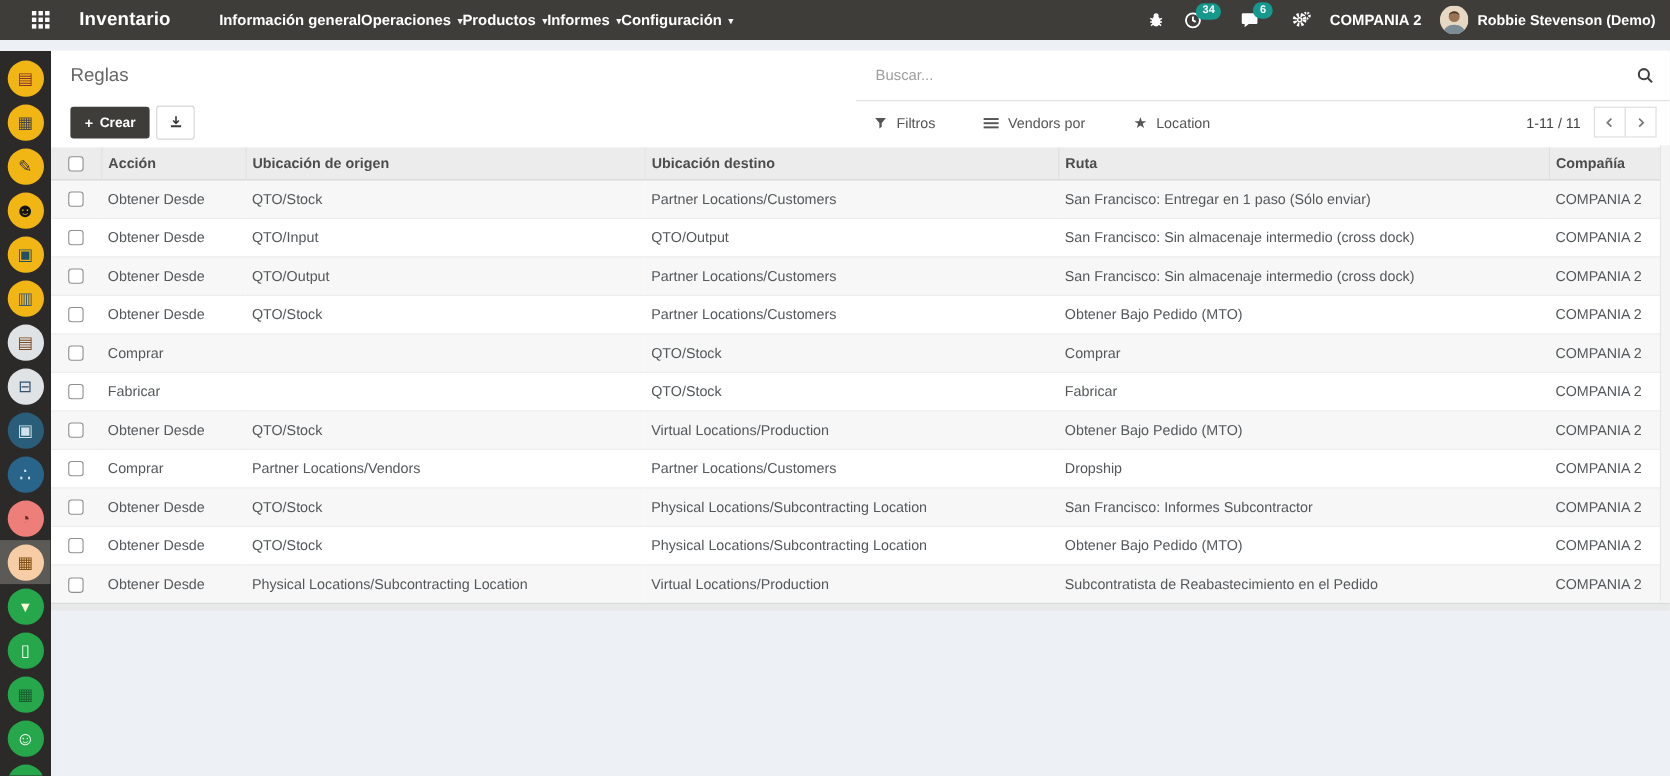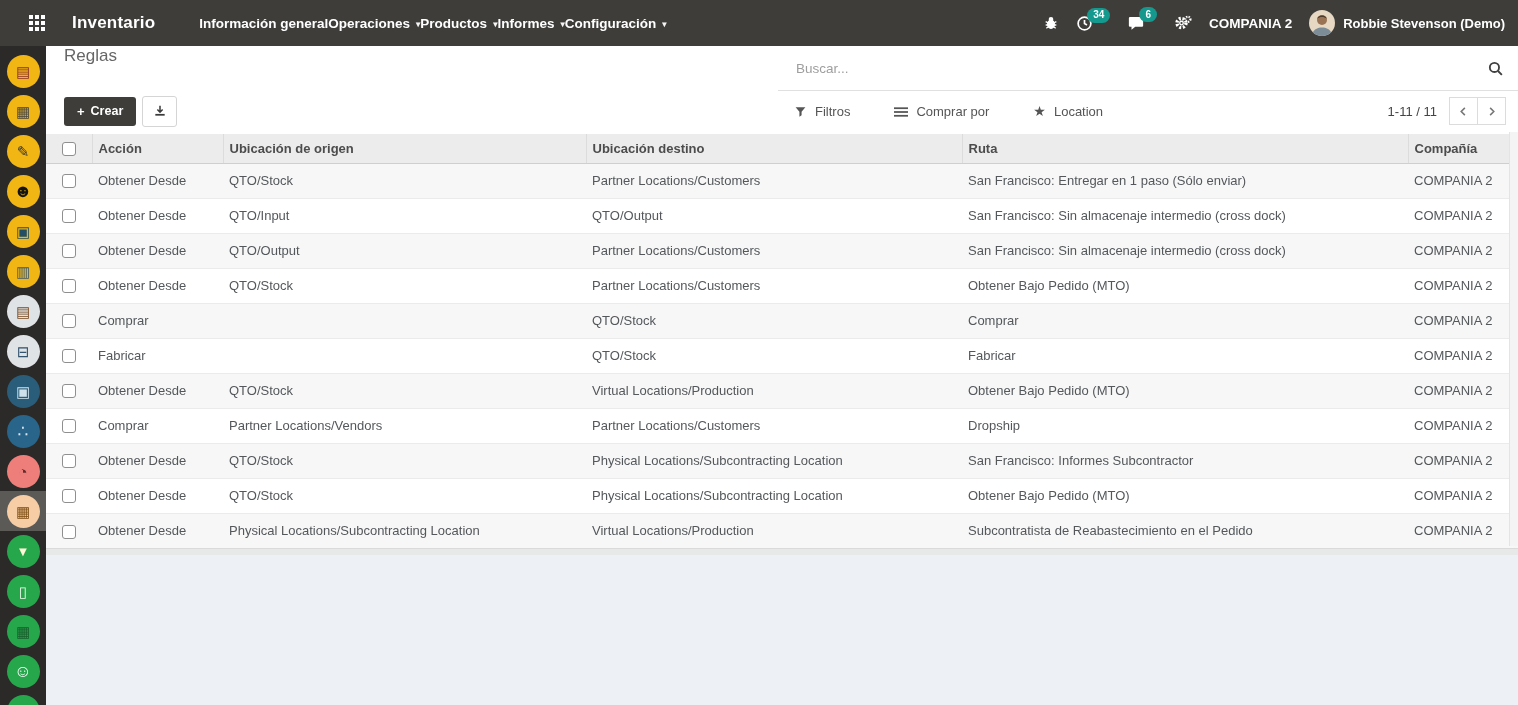--- a/index.html
+++ b/index.html
@@ -1,20 +1,20 @@
 <!DOCTYPE html>
 <html style="--badge: #15988d;"><head>
 <meta charset="utf-8">
 <style>
   html,body{margin:0;padding:0;width:1518px;height:705px;overflow:hidden;
     background:#edf1f6;font-family:"Liberation Sans",sans-serif;}
   *{box-sizing:border-box}
 
   
-  .topbar{position:fixed;top:0;left:0;width:1518px;height:46px;background:#3e3d3a;
+  .topbar{position:fixed;top:0;left:0;width:1518px;height:36px;background:#3e3d3a;
     display:flex;align-items:center;color:#fff;z-index:20}
   .apps-grid{display:grid;grid-template-columns:repeat(3,4px);grid-gap:2px;margin-left:29px;cursor:pointer}
   .apps-grid i{width:4px;height:4px;background:#fff;display:block}
   .brand{margin-left:27px;font-size:17px;font-weight:700;letter-spacing:.2px;cursor:pointer}
   .menu{display:flex;margin-left:44px;font-size:13.5px;font-weight:600}
   .menu-item{display:flex;align-items:center;gap:6px;cursor:pointer;white-space:nowrap}
   .caret{font-size:8.5px;opacity:.95;margin-top:2px}
   .tb-right{margin-left:auto;display:flex;align-items:center;margin-right:13px;gap:17px}
   .tb-icon{display:flex;align-items:flex-start;cursor:pointer;color:#fff}
   .badge{background:var(--badge,#15988d);color:#fff;font-size:10px;font-weight:700;
@@ -28,21 +28,21 @@
   .sidebar{position:fixed;top:46px;left:0;bottom:0;width:46px;background:#2b2a28;
     overflow:hidden;padding-top:5px;z-index:15}
   .app-btn{width:46px;height:40px;display:flex;align-items:center;justify-content:center;cursor:pointer}
   .app-btn.active{background:#5b5a57}
   .app-circle{width:33px;height:33px;border-radius:50%;display:flex;align-items:center;
     justify-content:center;font-size:15px;line-height:1;user-select:none}
 
   
   .main{margin-left:46px;width:1472px}
   .control{background:#fff}
-  .cp-top{display:flex;height:46px;align-items:flex-start}
+  .cp-top{display:flex;height:46px;align-items:center}
   .cp-title{margin-left:18px;font-size:17px;color:#666}
   .searchbox{margin-left:auto;width:740px;height:45px;display:flex;align-items:center;
     border-bottom:1px solid #e0e0e0;padding:0 14px 0 16px}
   .searchbox input{flex:1;border:0;outline:0;font-size:13.5px;color:#444;font-family:inherit;background:transparent}
   .searchbox input::placeholder{color:#9e9e9e}
   .search-glass{color:#3f3f3f;display:flex;cursor:pointer}
 
   .cp-bottom{position:relative;display:flex;align-items:center;height:42px;padding-bottom:4px}
   .btn-create{margin-left:18px;background:#3e3d3a;color:#fff;font-size:12.5px;font-weight:700;
     border:0;border-radius:3px;padding:8px 13px;display:flex;gap:6px;align-items:center;
@@ -242,21 +242,21 @@
             <path d="M3 4h18l-7 8.5V19l-4 2.8v-9.3z"></path>
           </svg>
           <span>Filtros</span>
         </span>
         <span class="filter-item">
           <svg width="14" height="12" viewBox="0 0 24 20" fill="#555">
             <rect y="2" width="24" height="3"></rect>
               <rect y="8.5" width="24" height="3"></rect>
               <rect y="15" width="24" height="3"></rect>
           </svg>
-          <span>Comprar por</span>
+          <span>Vendors por</span>
         </span>
         <span class="filter-item">
           <span class="fi-star">★</span>
           <span>Location</span>
         </span>
       </div>
 
       <div class="pager">
         <span class="pager-text">1-11 / 11</span>
         <span class="pager-btns">

